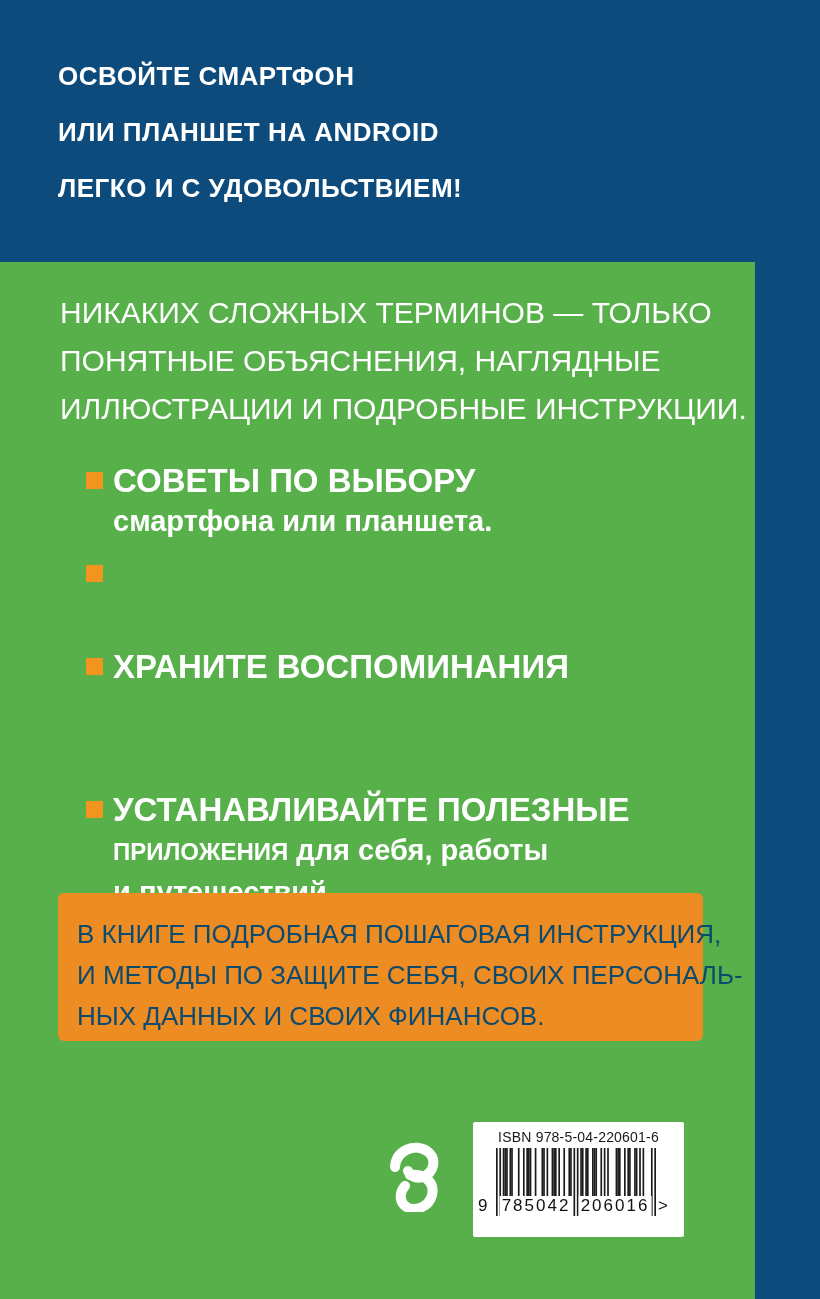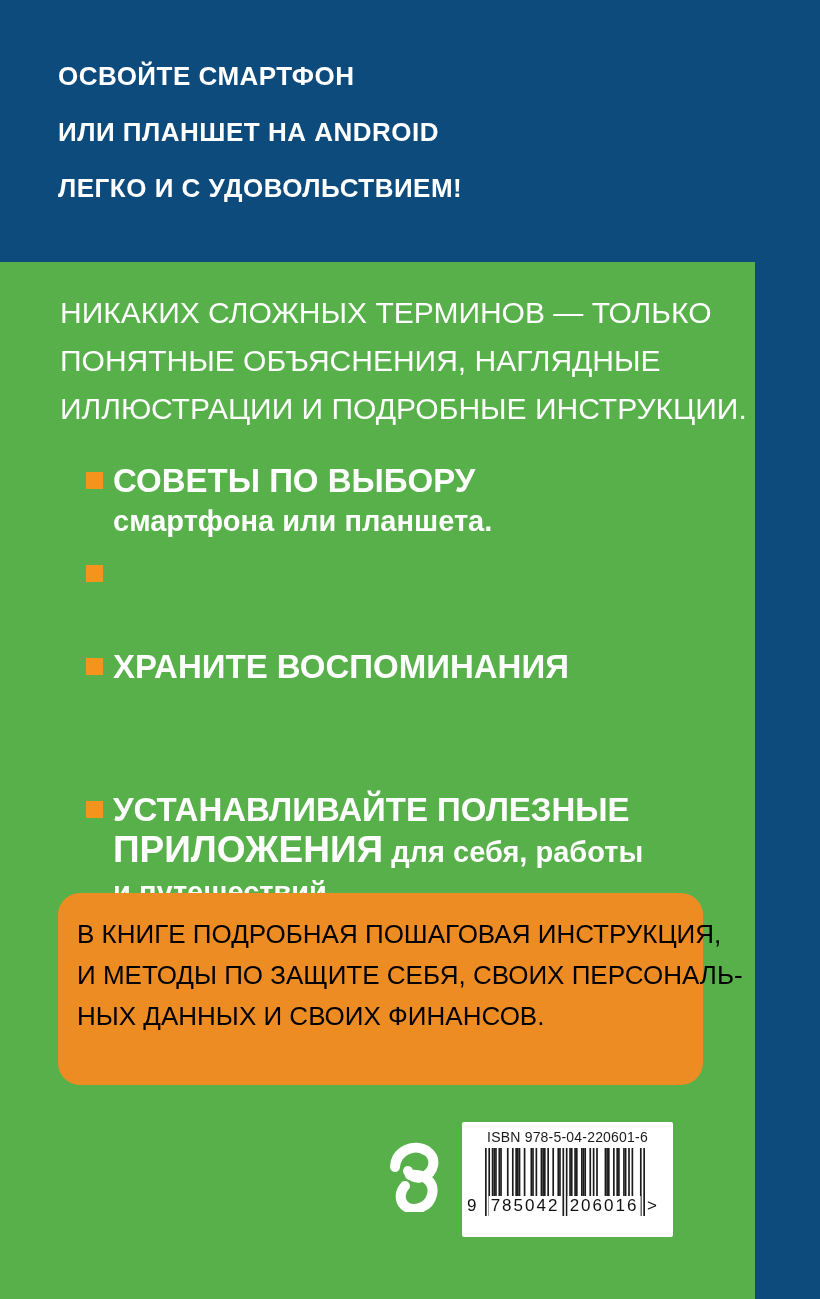--- a/index.html
+++ b/index.html
@@ -23,30 +23,30 @@
     color:#fff;font-size:30px;line-height:48px;white-space:nowrap;
   }
   .intro b{font-weight:400;}
   .bullet{
     position:absolute;left:86px;display:flex;gap:10px;color:#fff;
   }
   .b1{top:199px;} .b2{top:292px;} .b3{top:385px;} .b4{top:488px;margin-top:40px;}
   .sq{width:17px;height:17px;margin-top:11px;flex:0 0 auto;}
   .bh{font-size:33px;line-height:40px;font-weight:700;white-space:nowrap;}
   .bs{font-size:29px;line-height:40px;font-weight:700;white-space:nowrap;}
-  .bh-inline{font-size:37px;font-weight:700;}
+  .bh-inline{font-size:24px;font-weight:700;}
   .promo{
-    position:absolute;left:58px;top:631px;width:645px;height:192px;
-    border-radius:22px;box-sizing:border-box;
-    padding:21px 0 0 19px;color:#000000;
+    position:absolute;left:58px;top:631px;width:645px;height:148px;
+    border-radius:6px;box-sizing:border-box;
+    padding:21px 0 0 19px;color:#0c4a6e;
   }
   .promo div{font-size:26px;line-height:41px;white-space:nowrap;}
   .promo .strong{font-weight:700;}
   .bc-box{
-    position:absolute;left:462px;top:860px;width:211px;height:115px;
+    position:absolute;left:473px;top:860px;width:211px;height:115px;
     background:#fff;border-radius:2px;box-sizing:border-box;padding-top:7px;
   }
   .isbn{
     text-align:center;color:#1a1a1a;font-size:14px;line-height:17px;letter-spacing:.2px;
   }
   .bc-bars{position:relative;width:160px;height:68px;margin:2px 0 0 23px;}
   .bc-bars svg{position:absolute;left:0;top:0;display:block;}
   .bc-digits span{
     position:absolute;top:48px;height:20px;
     font-family:"Liberation Sans","DejaVu Sans",sans-serif;

